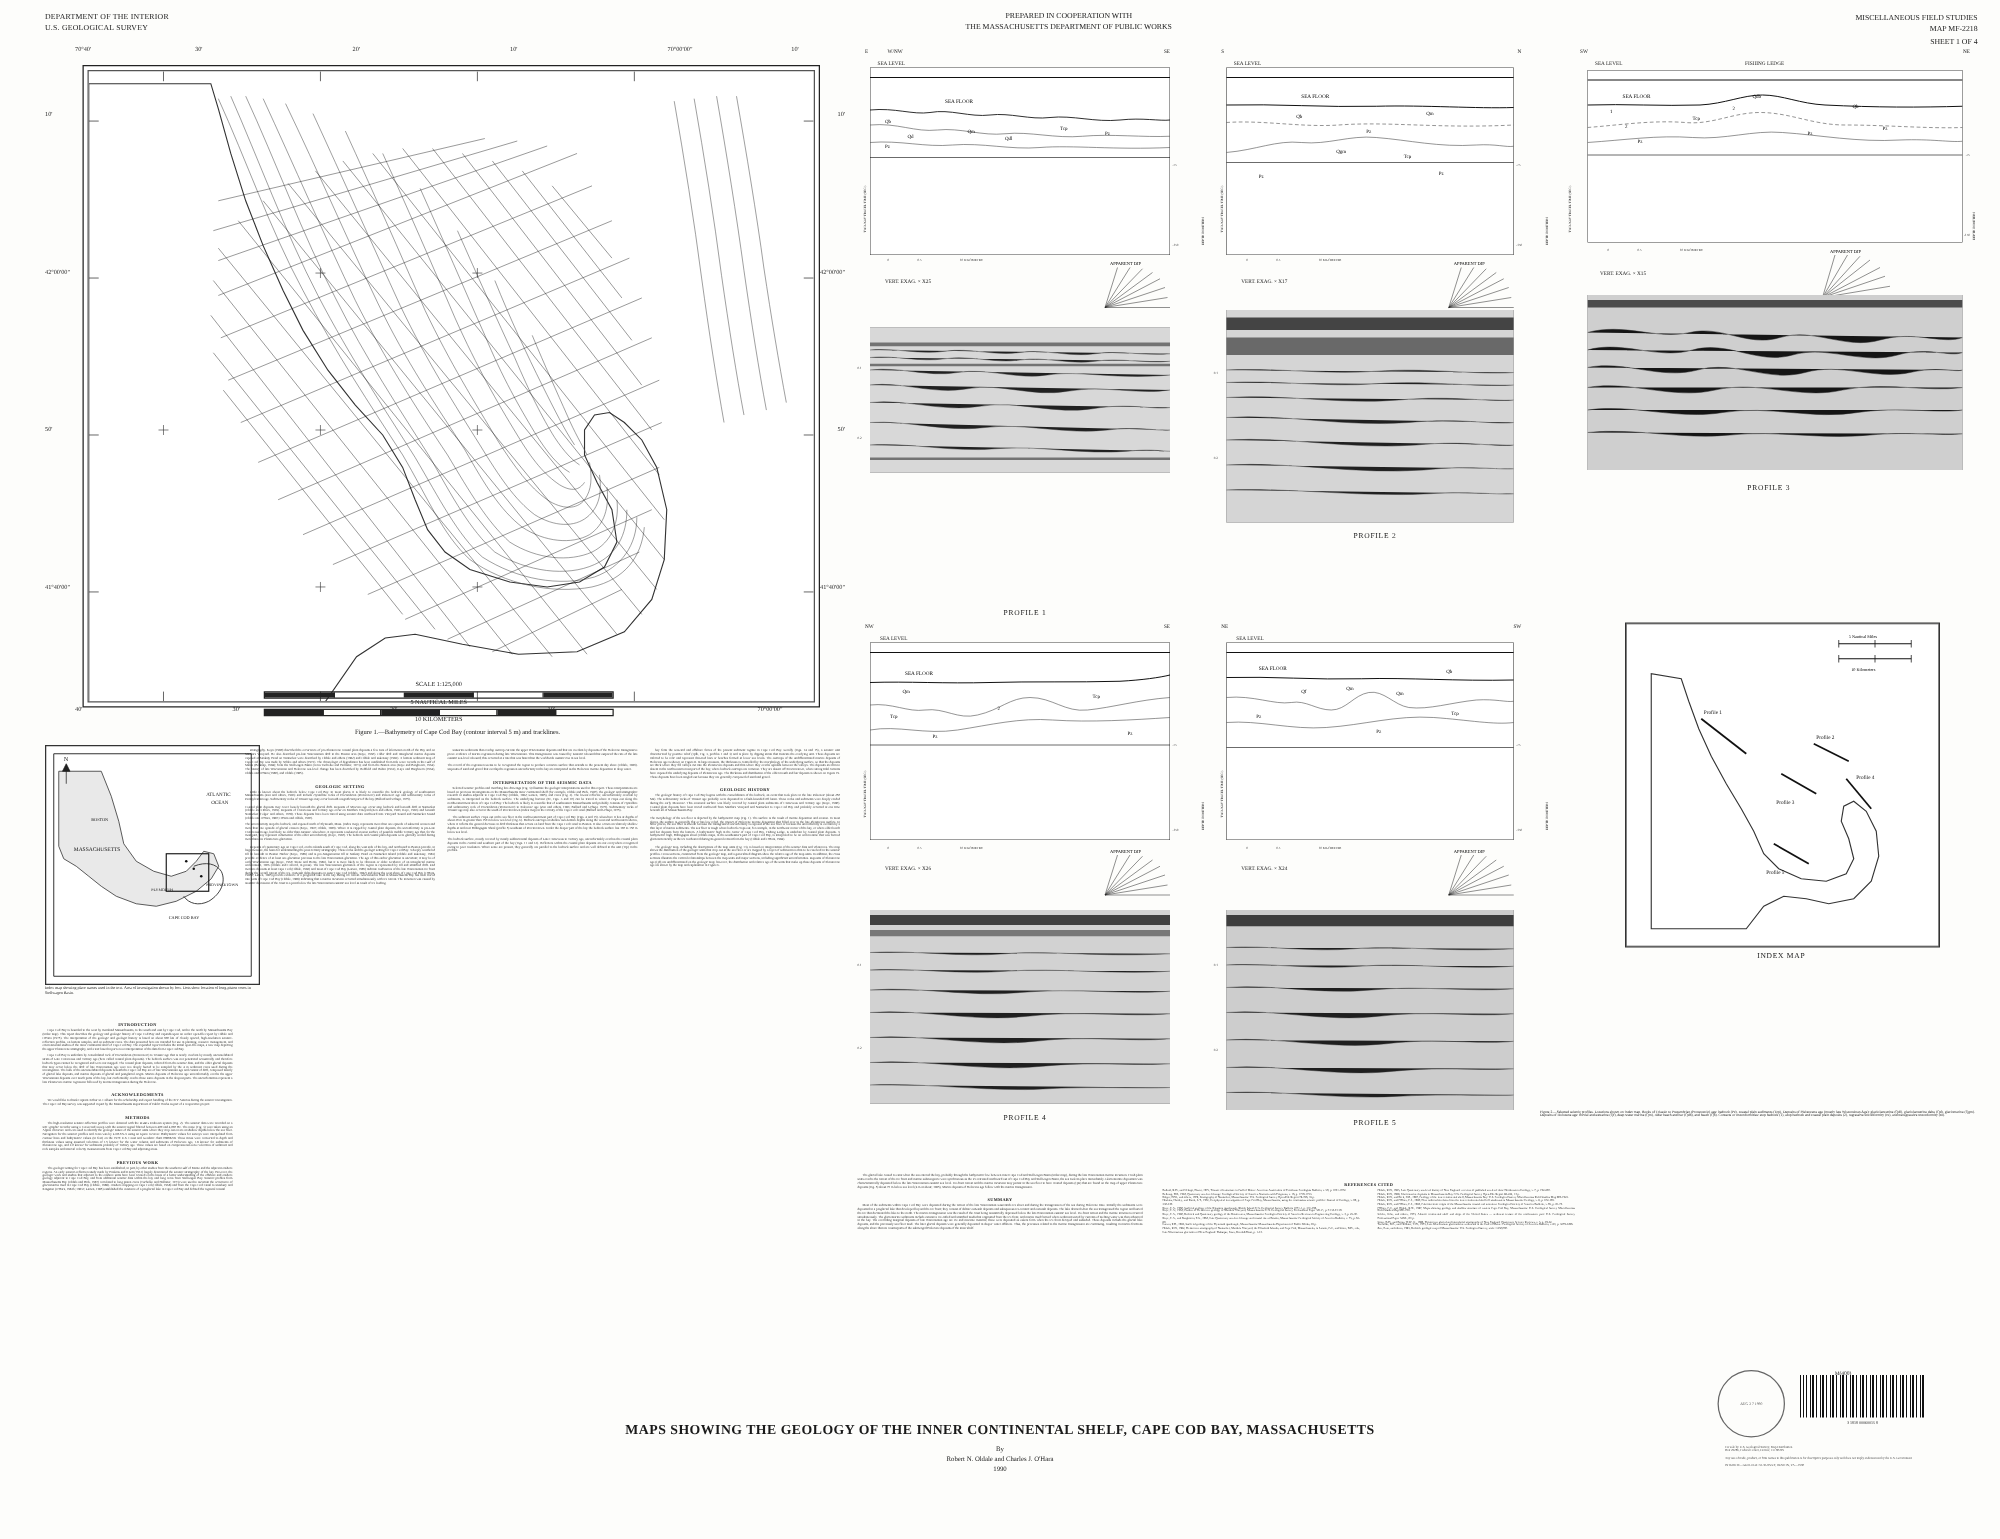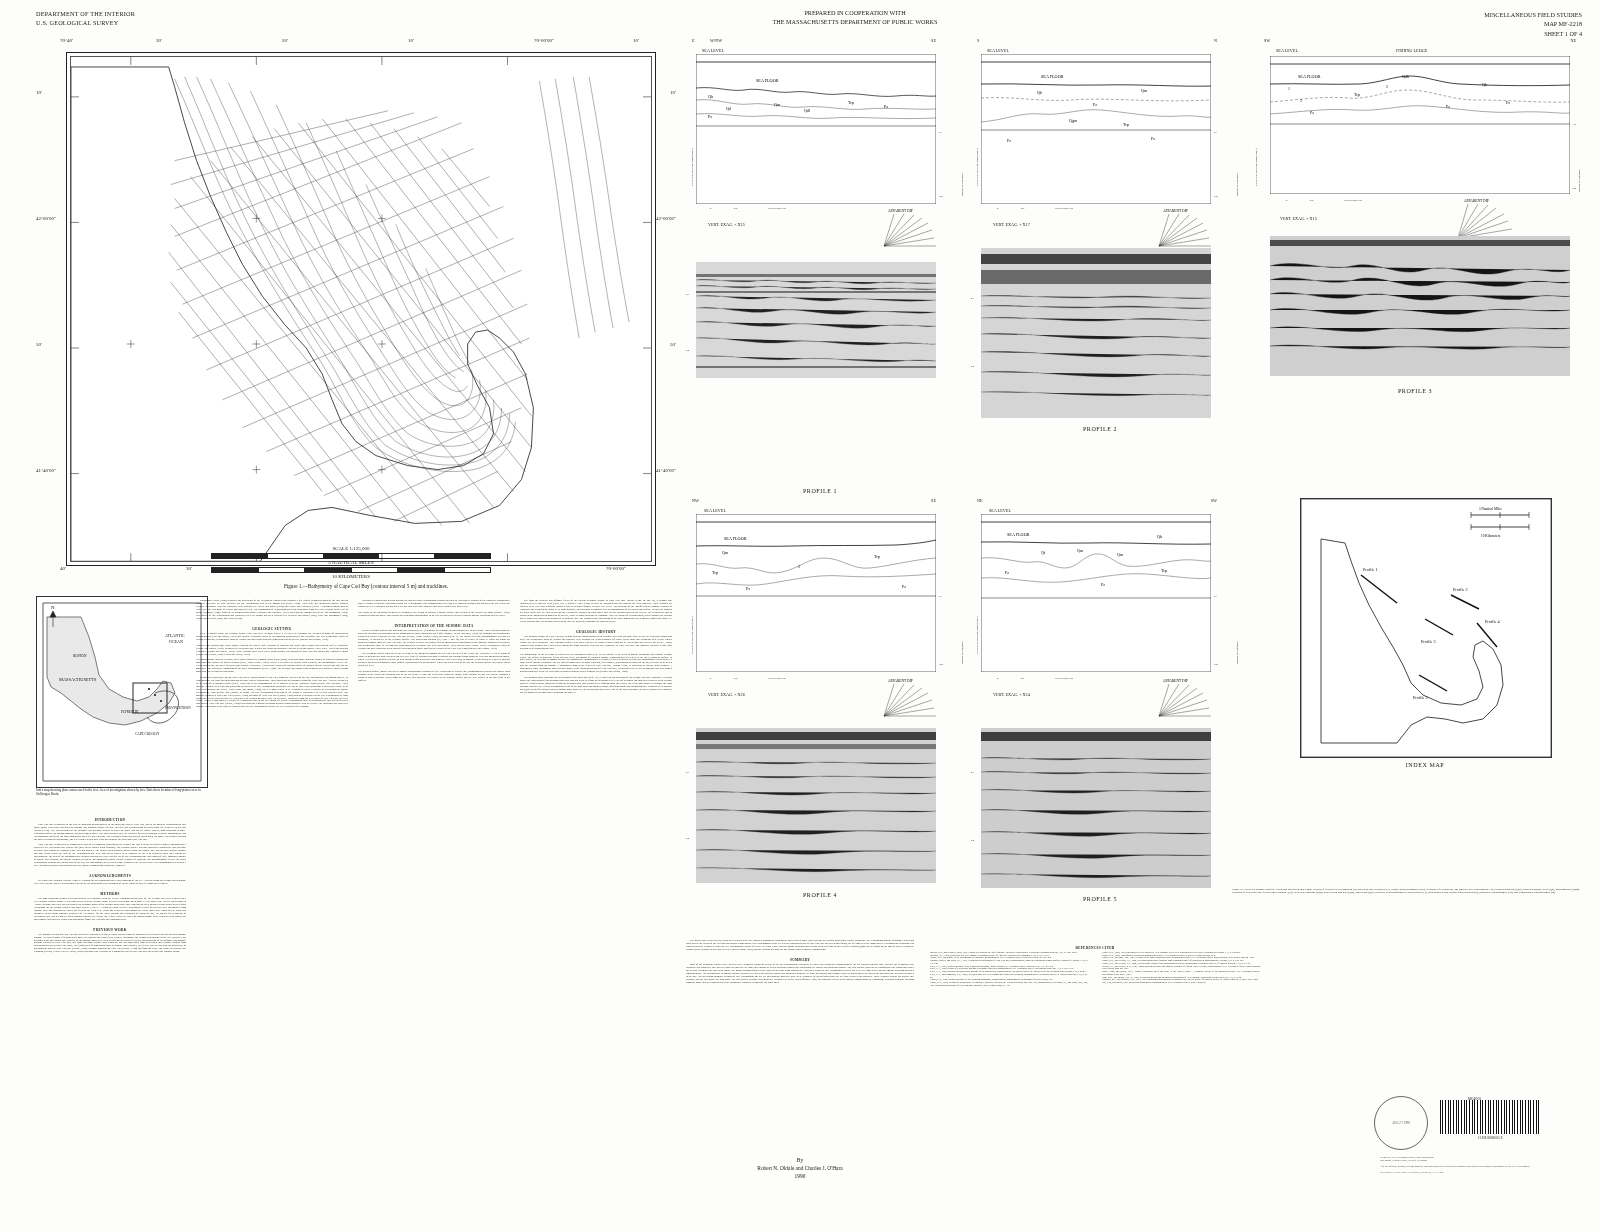--- a/index.html
+++ b/index.html
@@ -626,20 +626,21 @@
         <text x="120" y="144">Profile 3</text>
         <text x="184" y="124">Profile 4</text>
         <text x="112" y="200">Profile 5</text>
       </g>
     </svg>
   </div>
   <div class="abs cap" style="left:1300px;top:762px;width:250px;text-align:center;letter-spacing:.6px">INDEX MAP</div>
 
   <div class="abs" style="left:1232px;top:888px;width:348px;font-size:2.9px;line-height:1.2;text-align:justify">Figure 2.—Selected seismic profiles.  Locations shown on index map.  Rocks of Triassic to Precambrian (Proterozoic) age:  bedrock (Pz), coastal plain sediments (Tcp).  Deposits of Pleistocene age (mostly late Wisconsinan Age):  glaciolacustrine (Qdl), glaciolacustrine delta (Qd), glaciomarine (Qgm).  Deposits of Holocene age:  fluvial and estuarine (Qf), deep water marine (Qm), older beach and bar (Qdb), and beach (Qb).  Contacts or unconformities:  stop bedrock (1), atop bedrock and coastal plain deposits (2), regressive unconformity (ru), and transgressive unconformity (tu).</div>
 
+  <div class="footer-title">MAPS SHOWING THE GEOLOGY OF THE INNER CONTINENTAL SHELF, CAPE COD BAY, MASSACHUSETTS</div>
   <div class="footer-by">
     <div>By</div>
     <div>Robert N. Oldale and Charles J. O'Hara</div>
     <div>1990</div>
   </div>
 
   <div class="callno" style="white-space:pre-line">M(400)
 MS
 no.2218
 sheet 1</div>

